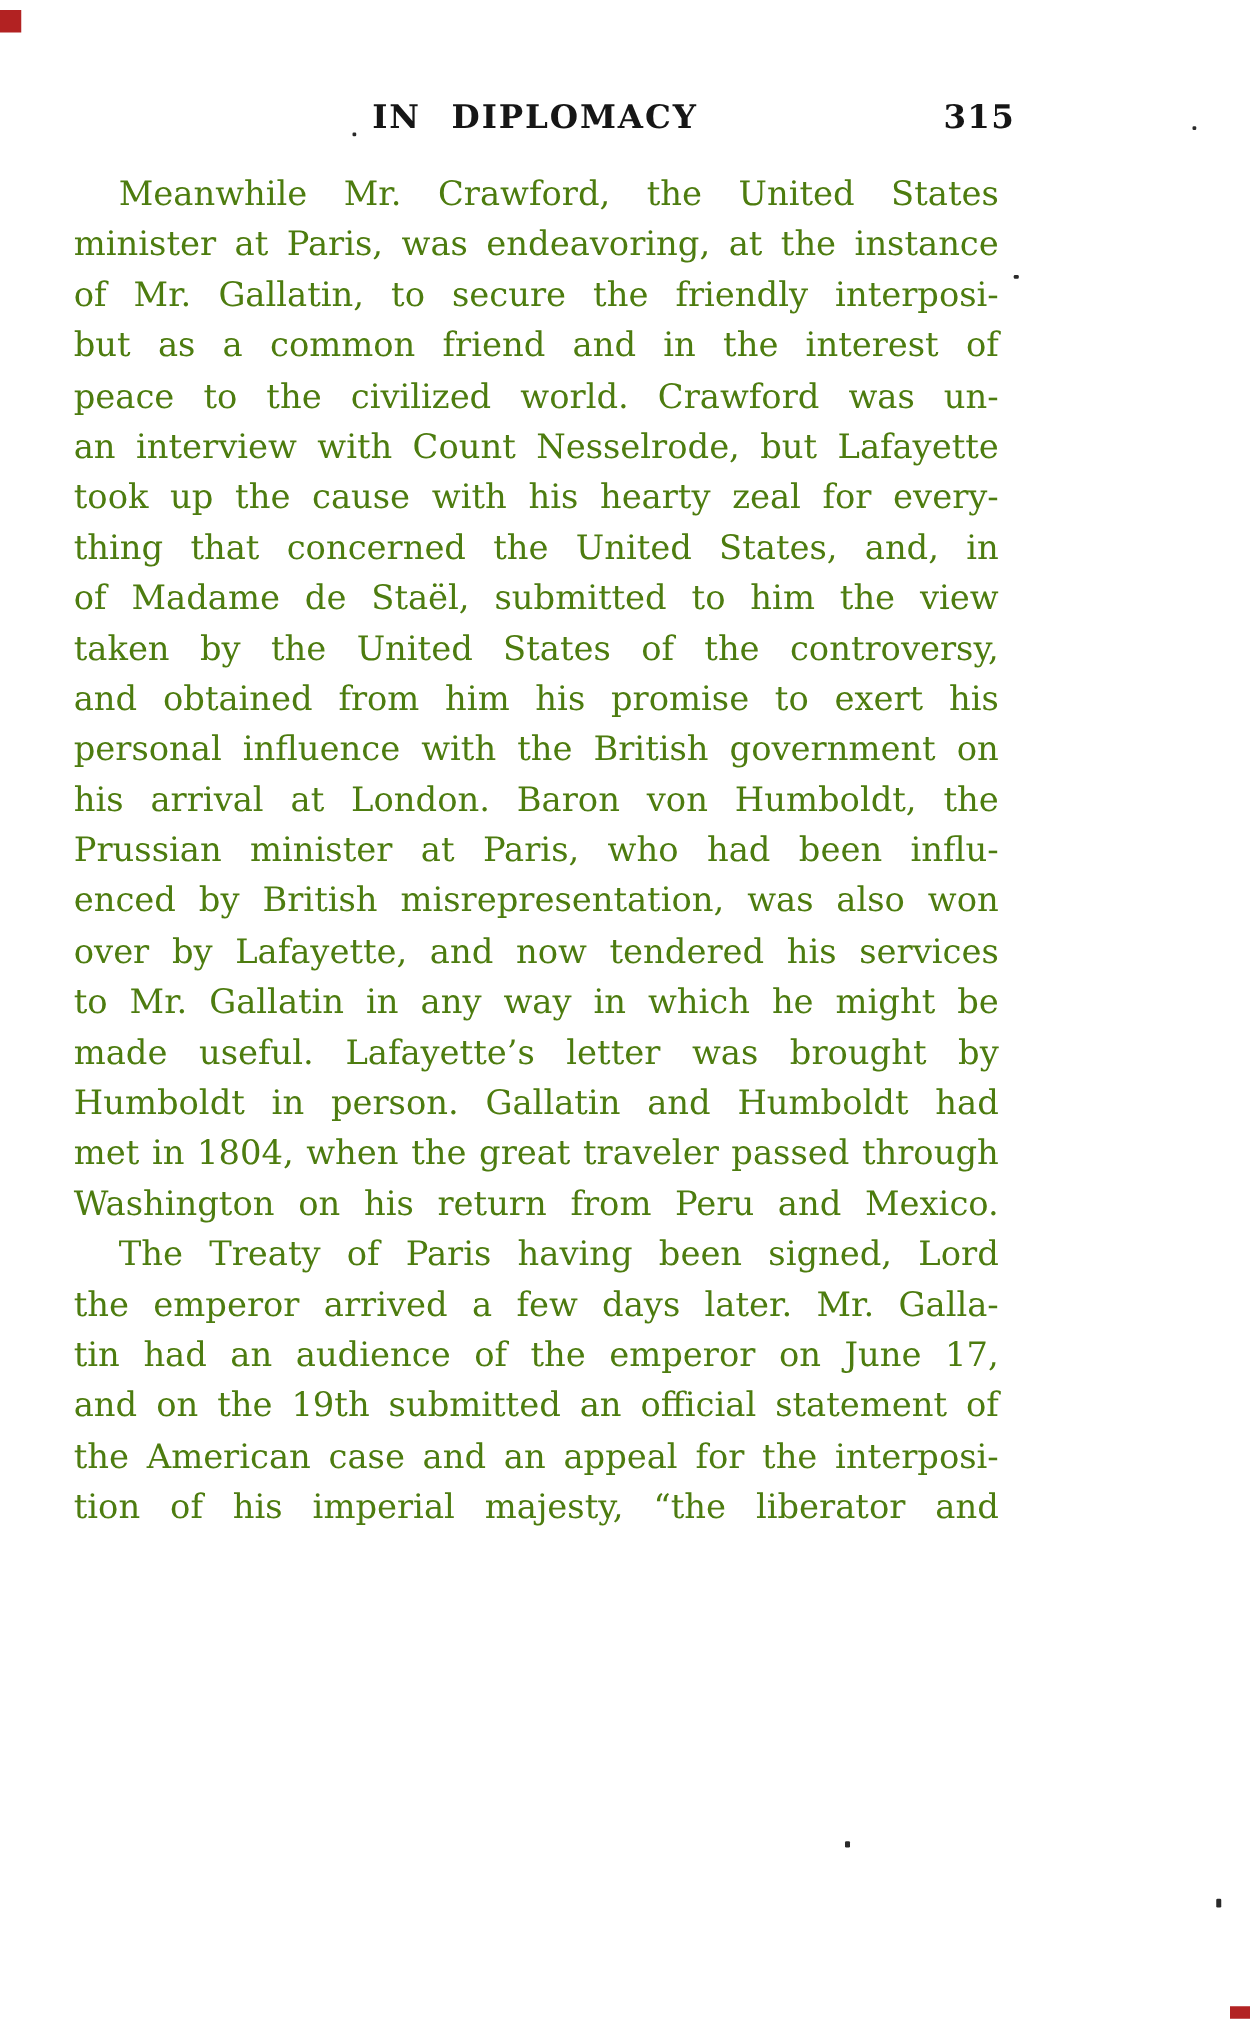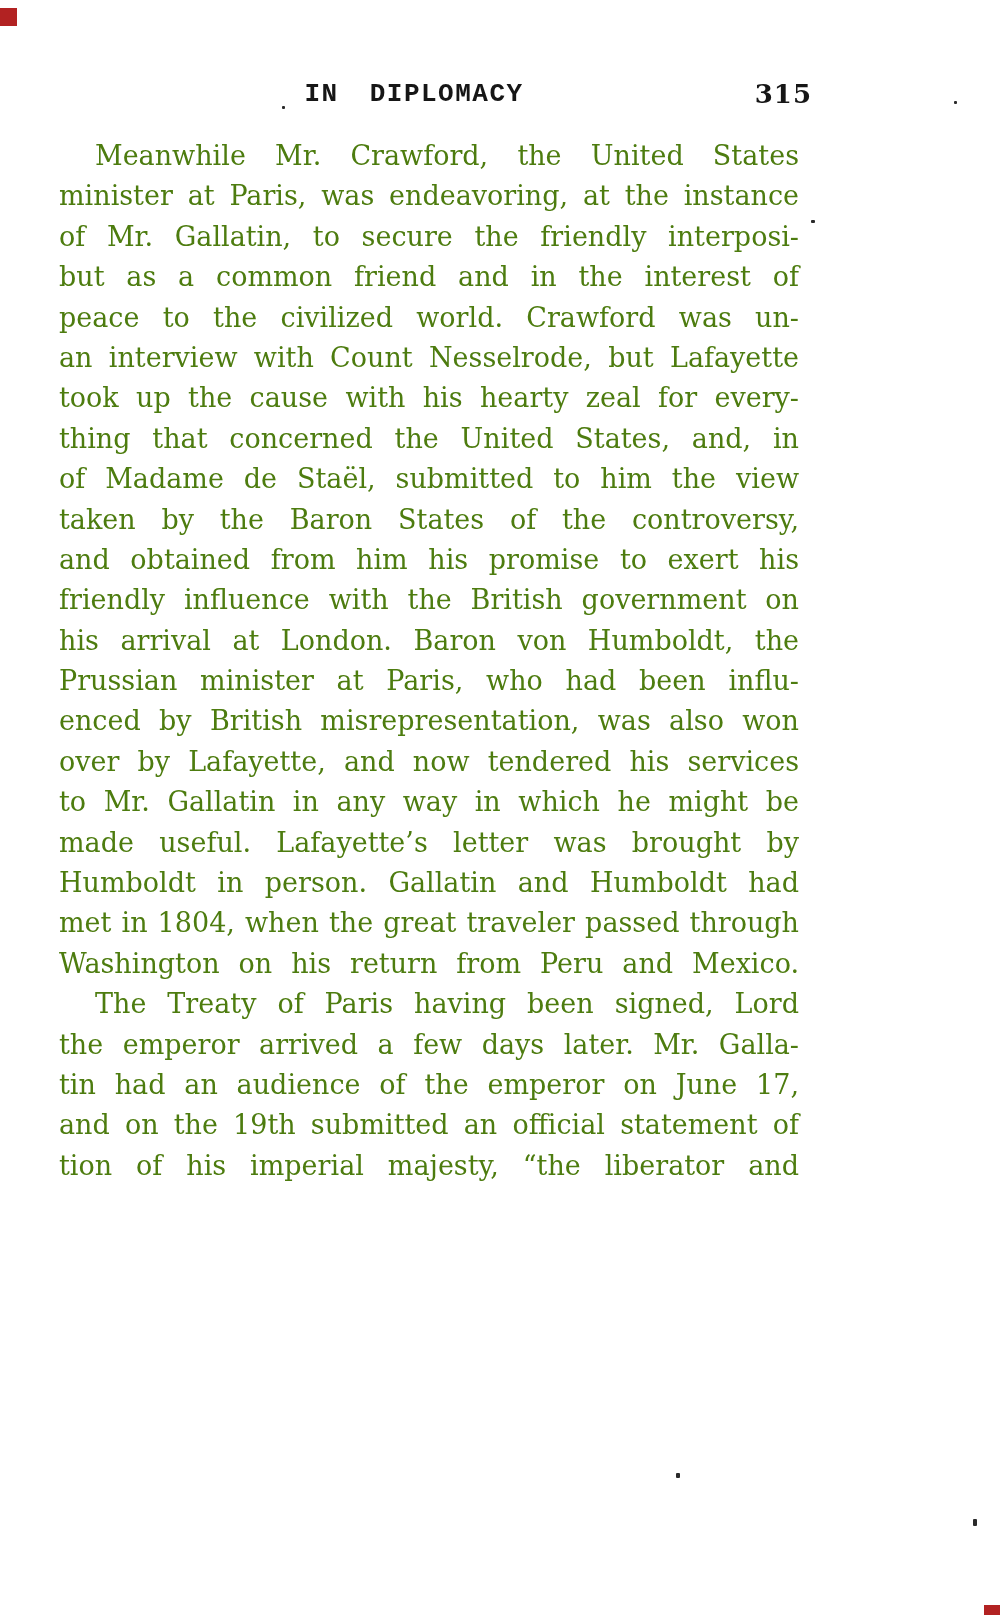--- a/index.html
+++ b/index.html
@@ -13,25 +13,24 @@
     height: 1619px;
     background: #ffffff;
     overflow: hidden;
     font-family: "DejaVu Serif", "Liberation Serif", serif;
     color: #161616;
   }
   
   .running-head {
     position: absolute;
     top: 79px;
-    left: 44px;
+    left: 58px;
     width: 740px;
     height: 30px;
     line-height: 30px;
-    font-family: Liberation Mono, monospace;
   }
   .running-title {
     display: block;
     text-align: center;
     font-size: 26px;
     font-weight: bold;
     letter-spacing: 1.5px;
     word-spacing: 14px;
     color: #161616;
   }
@@ -112,32 +111,33 @@
   <div class="text-block">
     <div class="line indent">Meanwhile Mr. Crawford, the United States</div>
     <div class="line">minister at Paris, was endeavoring, at the instance</div>
     <div class="line">of Mr. Gallatin, to secure the friendly interposi-</div>
     <div class="line">but as a common friend and in the interest of</div>
     <div class="line">peace to the civilized world. Crawford was un-</div>
     <div class="line">an interview with Count Nesselrode, but Lafayette</div>
     <div class="line">took up the cause with his hearty zeal for every-</div>
     <div class="line">thing that concerned the United States, and, in</div>
     <div class="line">of Madame de Staël, submitted to him the view</div>
-    <div class="line">taken by the Baron States of the controversy,</div>
+    <div class="line">taken by the United States of the controversy,</div>
     <div class="line">and obtained from him his promise to exert his</div>
-    <div class="line">friendly influence with the British government on</div>
+    <div class="line">personal influence with the British government on</div>
     <div class="line">his arrival at London. Baron von Humboldt, the</div>
     <div class="line">Prussian minister at Paris, who had been influ-</div>
     <div class="line">enced by British misrepresentation, was also won</div>
     <div class="line">over by Lafayette, and now tendered his services</div>
     <div class="line">to Mr. Gallatin in any way in which he might be</div>
     <div class="line">made useful. Lafayette’s letter was brought by</div>
     <div class="line">Humboldt in person. Gallatin and Humboldt had</div>
     <div class="line">met in 1804, when the great traveler passed through</div>
     <div class="line">Washington on his return from Peru and Mexico.</div>
     <div class="line indent">The Treaty of Paris having been signed, Lord</div>
     <div class="line">the emperor arrived a few days later. Mr. Galla-</div>
     <div class="line">tin had an audience of the emperor on June 17,</div>
     <div class="line">and on the 19th submitted an official statement of</div>
+    <div class="line">the American case and an appeal for the interposi-</div>
     <div class="line">tion of his imperial majesty, “the liberator and</div>
   </div>
 
 </div>
 
 </body></html>

